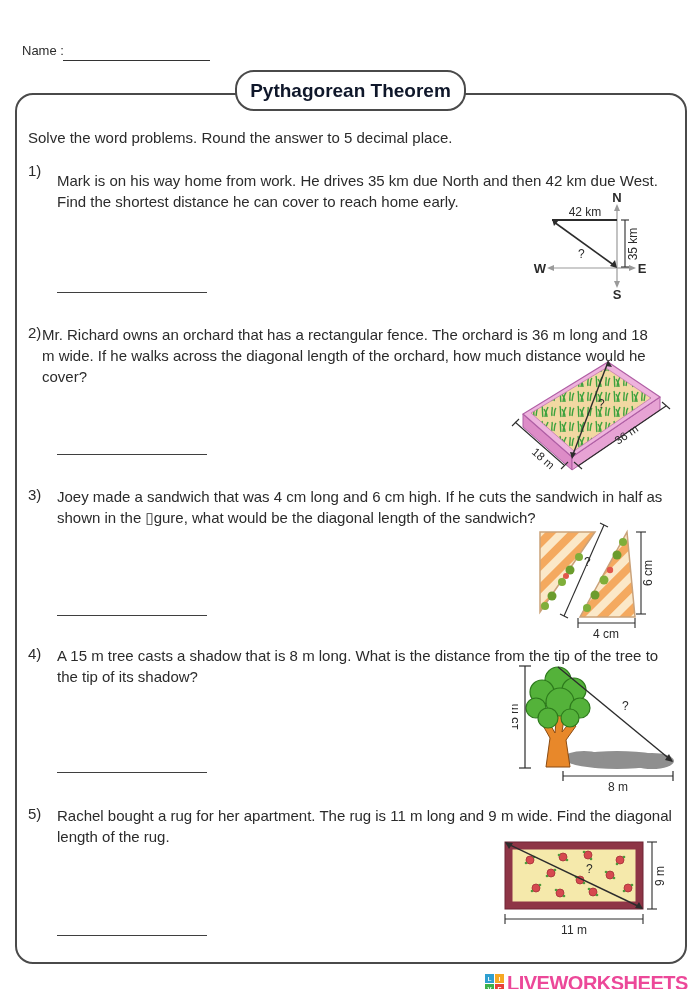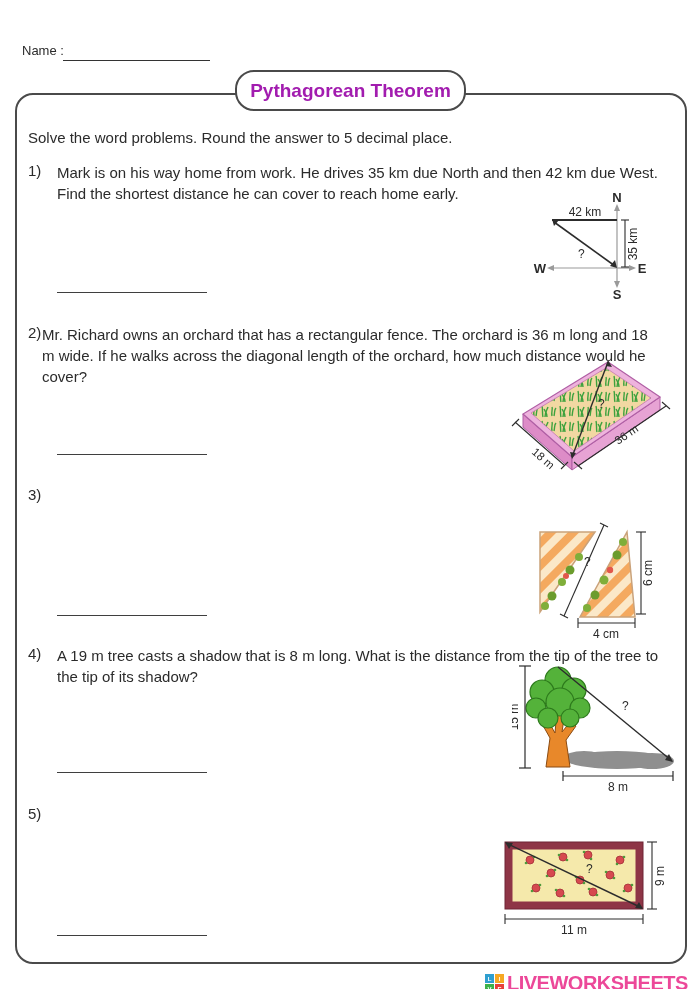--- a/index.html
+++ b/index.html
@@ -5,21 +5,21 @@
   html,body{margin:0;padding:0;background:#ffffff;}
   .page{position:relative;width:700px;height:989px;background:#ffffff;
         font-family:"Liberation Sans","DejaVu Sans",sans-serif;color:#2b2b2b;overflow:hidden;margin-top:12px;}
   .name-row{position:absolute;left:22px;top:31px;font-size:13px;color:#2b2b2b;}
   .name-line{position:absolute;left:63px;top:48px;width:147px;border-bottom:1.6px solid #333;height:0;}
   .main-box{position:absolute;left:15px;top:81px;width:668px;height:867px;
             border:2px solid #4a4a4a;border-radius:18px;background:#fff;}
   .title-pill{position:absolute;left:235px;top:58px;width:227px;height:37px;background:#fff;
               border:2px solid #4a4a4a;border-radius:19px;z-index:3;
               display:flex;align-items:center;justify-content:center;
-              font-size:19px;font-weight:bold;color:#a21caf;}
+              font-size:19px;font-weight:bold;color:#0f172a;}
   .instructions{position:absolute;left:28px;top:117px;font-size:15px;}
   .prob-num{position:absolute;font-size:15px;}
   .prob-text{position:absolute;width:618px;font-size:15px;line-height:21px;}
   .answer-line{position:absolute;width:150px;height:0;border-bottom:1.6px solid #3f3f3f;}
   .diagram{position:absolute;}
   svg text{font-family:"Liberation Sans","DejaVu Sans",sans-serif;fill:#2b2b2b;}
   .footer{position:absolute;left:485px;top:960px;display:flex;align-items:center;}
   .logo-grid{display:grid;grid-template-columns:9px 9px;grid-template-rows:9px 9px;gap:1px;margin-right:3px;}
   .logo-sq{display:flex;align-items:center;justify-content:center;color:#fff;font-size:6px;font-weight:bold;}
   .brand{font-size:20px;font-weight:bold;color:#ec4899;letter-spacing:-0.5px;}
@@ -31,21 +31,21 @@
 
   <span class="name-row">Name :</span>
   <div class="name-line"></div>
 
   <div class="main-box"></div>
   <div class="title-pill">Pythagorean Theorem</div>
 
   <div class="instructions">Solve the word problems. Round the answer to 5 decimal place.</div>
 
   <div class="prob-num" style="left:28px;top:150px;">1)</div>
-  <div class="prob-text" style="left:57px;top:150px;">Mark is on his way home from work. He drives 35 km due North and then 42 km due West. Find the shortest distance he can cover to reach home early.</div>
+  <div class="prob-text" style="left:57px;top:158px;">Mark is on his way home from work. He drives 35 km due North and then 42 km due West. Find the shortest distance he can cover to reach home early.</div>
   <div class="answer-line" style="left:57px;top:280px;"></div>
 
   <svg class="diagram" style="left:528px;top:178px;" width="128" height="110" viewBox="0 0 128 110">
     <g stroke="#9a9a9a" stroke-width="1.2">
       <line x1="89" y1="78" x2="89" y2="20"></line>
       <line x1="89" y1="78" x2="89" y2="92"></line>
       <line x1="89" y1="78" x2="25" y2="78"></line>
       <line x1="89" y1="78" x2="102" y2="78"></line>
     </g>
     <g fill="#9a9a9a" stroke="none">
@@ -111,20 +111,21 @@
     <line x1="58" y1="111" x2="65" y2="104" stroke="#2c2c2c" stroke-width="1.1"></line>
     <text x="28" y="95" font-size="11.5" transform="rotate(41 28 95)">18 m</text>
 
     <line x1="75" y1="108" x2="163" y2="48" stroke="#2c2c2c" stroke-width="1.1"></line>
     <line x1="71" y1="104" x2="79" y2="111" stroke="#2c2c2c" stroke-width="1.1"></line>
     <line x1="159" y1="44" x2="167" y2="51" stroke="#2c2c2c" stroke-width="1.1"></line>
     <text x="115" y="87" font-size="11.5" transform="rotate(-34 115 87)">36 m</text>
   </svg>
 
   <div class="prob-num" style="left:28px;top:474px;">3)</div>
+  <div class="prob-text" style="left:57px;top:474px;">Joey made a sandwich that was 4 cm long and 6 cm high. If he cuts the sandwich in half as shown in the ▯gure, what would be the diagonal length of the sandwich?</div>
   <div class="answer-line" style="left:57px;top:603px;"></div>
 
   <svg class="diagram" style="left:535px;top:508px;" width="162" height="120" viewBox="0 0 162 120">
     <defs>
       <pattern id="bread" width="16" height="16" patternUnits="userSpaceOnUse" patternTransform="rotate(45)">
         <rect width="16" height="16" fill="#fbe8c8"></rect>
         <rect width="8" height="16" fill="#f4a95f"></rect>
       </pattern>
     </defs>
 
@@ -158,21 +159,21 @@
     <line x1="101" y1="94" x2="111" y2="94" stroke="#2c2c2c" stroke-width="1.1"></line>
     <text x="117" y="53" font-size="12" text-anchor="middle" transform="rotate(-90 117 53)">6 cm</text>
 
     <line x1="43" y1="103" x2="100" y2="103" stroke="#2c2c2c" stroke-width="1.1"></line>
     <line x1="43" y1="98" x2="43" y2="108" stroke="#2c2c2c" stroke-width="1.1"></line>
     <line x1="100" y1="98" x2="100" y2="108" stroke="#2c2c2c" stroke-width="1.1"></line>
     <text x="71" y="118" font-size="12" text-anchor="middle">4 cm</text>
   </svg>
 
   <div class="prob-num" style="left:28px;top:633px;">4)</div>
-  <div class="prob-text" style="left:57px;top:633px;">A 19 m tree casts a shadow that is 8 m long. What is the distance from the tip of the tree to the tip of its shadow?</div>
+  <div class="prob-text" style="left:57px;top:633px;">A 15 m tree casts a shadow that is 8 m long. What is the distance from the tip of the tree to the tip of its shadow?</div>
   <div class="answer-line" style="left:57px;top:760px;"></div>
 
   <svg class="diagram" style="left:512px;top:648px;" width="180" height="135" viewBox="0 0 180 135">
 
     <g fill="#8f8f8f">
       <ellipse cx="105" cy="100" rx="50" ry="9"></ellipse>
       <ellipse cx="72" cy="98" rx="20" ry="7"></ellipse>
       <ellipse cx="140" cy="101" rx="22" ry="8"></ellipse>
     </g>
 
@@ -198,20 +199,21 @@
     <line x1="7" y1="108" x2="19" y2="108" stroke="#2c2c2c" stroke-width="1.2"></line>
     <text x="6" y="57" font-size="12" text-anchor="middle" transform="rotate(-90 6 57)">15 m</text>
 
     <line x1="51" y1="116" x2="161" y2="116" stroke="#2c2c2c" stroke-width="1.2"></line>
     <line x1="51" y1="111" x2="51" y2="121" stroke="#2c2c2c" stroke-width="1.2"></line>
     <line x1="161" y1="111" x2="161" y2="121" stroke="#2c2c2c" stroke-width="1.2"></line>
     <text x="106" y="131" font-size="12" text-anchor="middle">8 m</text>
   </svg>
 
   <div class="prob-num" style="left:28px;top:793px;">5)</div>
+  <div class="prob-text" style="left:57px;top:793px;">Rachel bought a rug for her apartment. The rug is 11 m long and 9 m wide. Find the diagonal length of the rug.</div>
   <div class="answer-line" style="left:57px;top:923px;"></div>
 
   <svg class="diagram" style="left:500px;top:828px;" width="195" height="98" viewBox="0 0 195 98">
     <rect x="5" y="2" width="138" height="67" fill="#8e3546" stroke="#6e2535" stroke-width="1"></rect>
     <rect x="12" y="9" width="124" height="53" fill="#f5e9ab" stroke="#8e3546" stroke-width="1"></rect>
 
     <g>
       <g transform="translate(30,20)">
           <circle r="4" fill="#d6494f" stroke="#a33038" stroke-width="0.8"></circle>
           <circle cx="-4" cy="3" r="1.3" fill="#4f9a3c"></circle>

